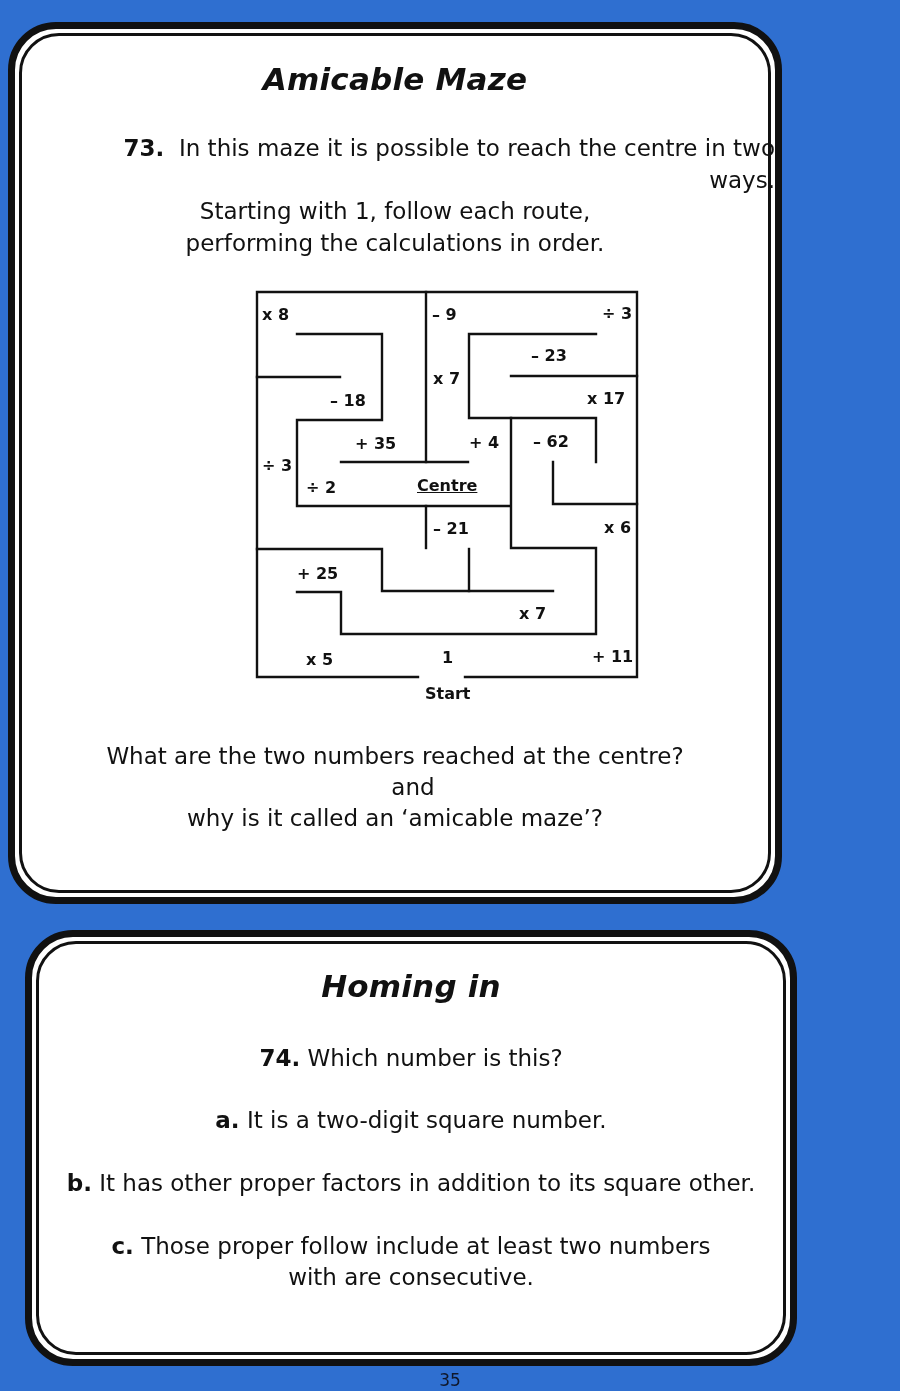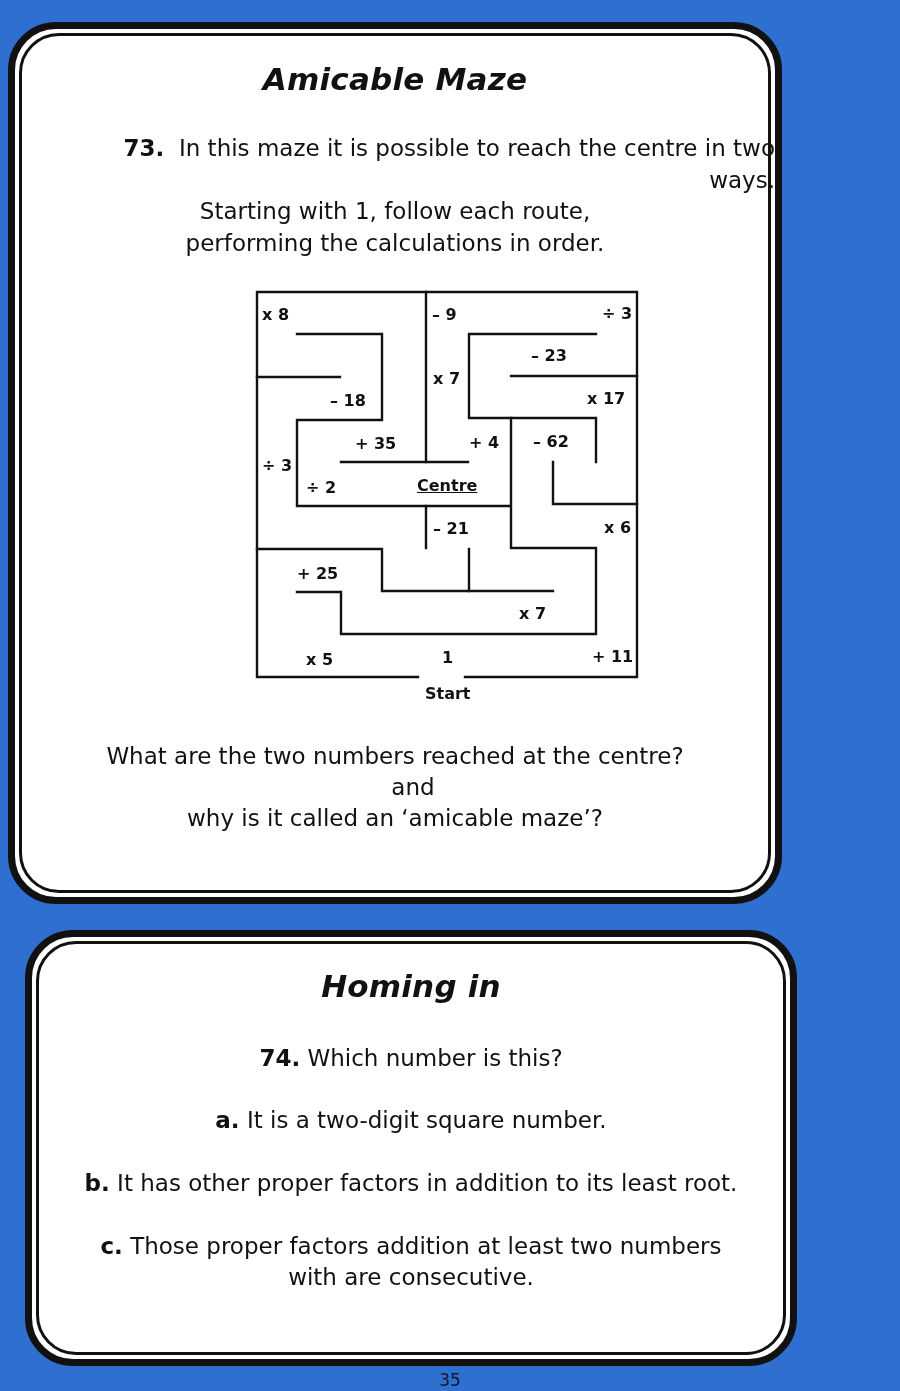--- a/index.html
+++ b/index.html
@@ -123,23 +123,23 @@
     <span>Which number is this?</span>
   </div>
 
   <div class="line" style="top:167px;">
     <span class="bold">a.</span>
     <span>It is a two-digit square number.</span>
   </div>
 
   <div class="line" style="top:230px;">
     <span class="bold">b.</span>
-    <span>It has other proper factors in addition to its least root.</span>
+    <span>It has other proper factors in addition to its square other.</span>
   </div>
 
   <div class="line" style="top:293px;">
     <span class="bold">c.</span>
-    <span>Those proper factors addition at least two numbers</span>
+    <span>Those proper follow include at least two numbers</span>
   </div>
   <div class="line" style="top:324px;">with are consecutive.</div>
 </div>
 
 <div id="page-number">35</div>
 
 </body></html>

